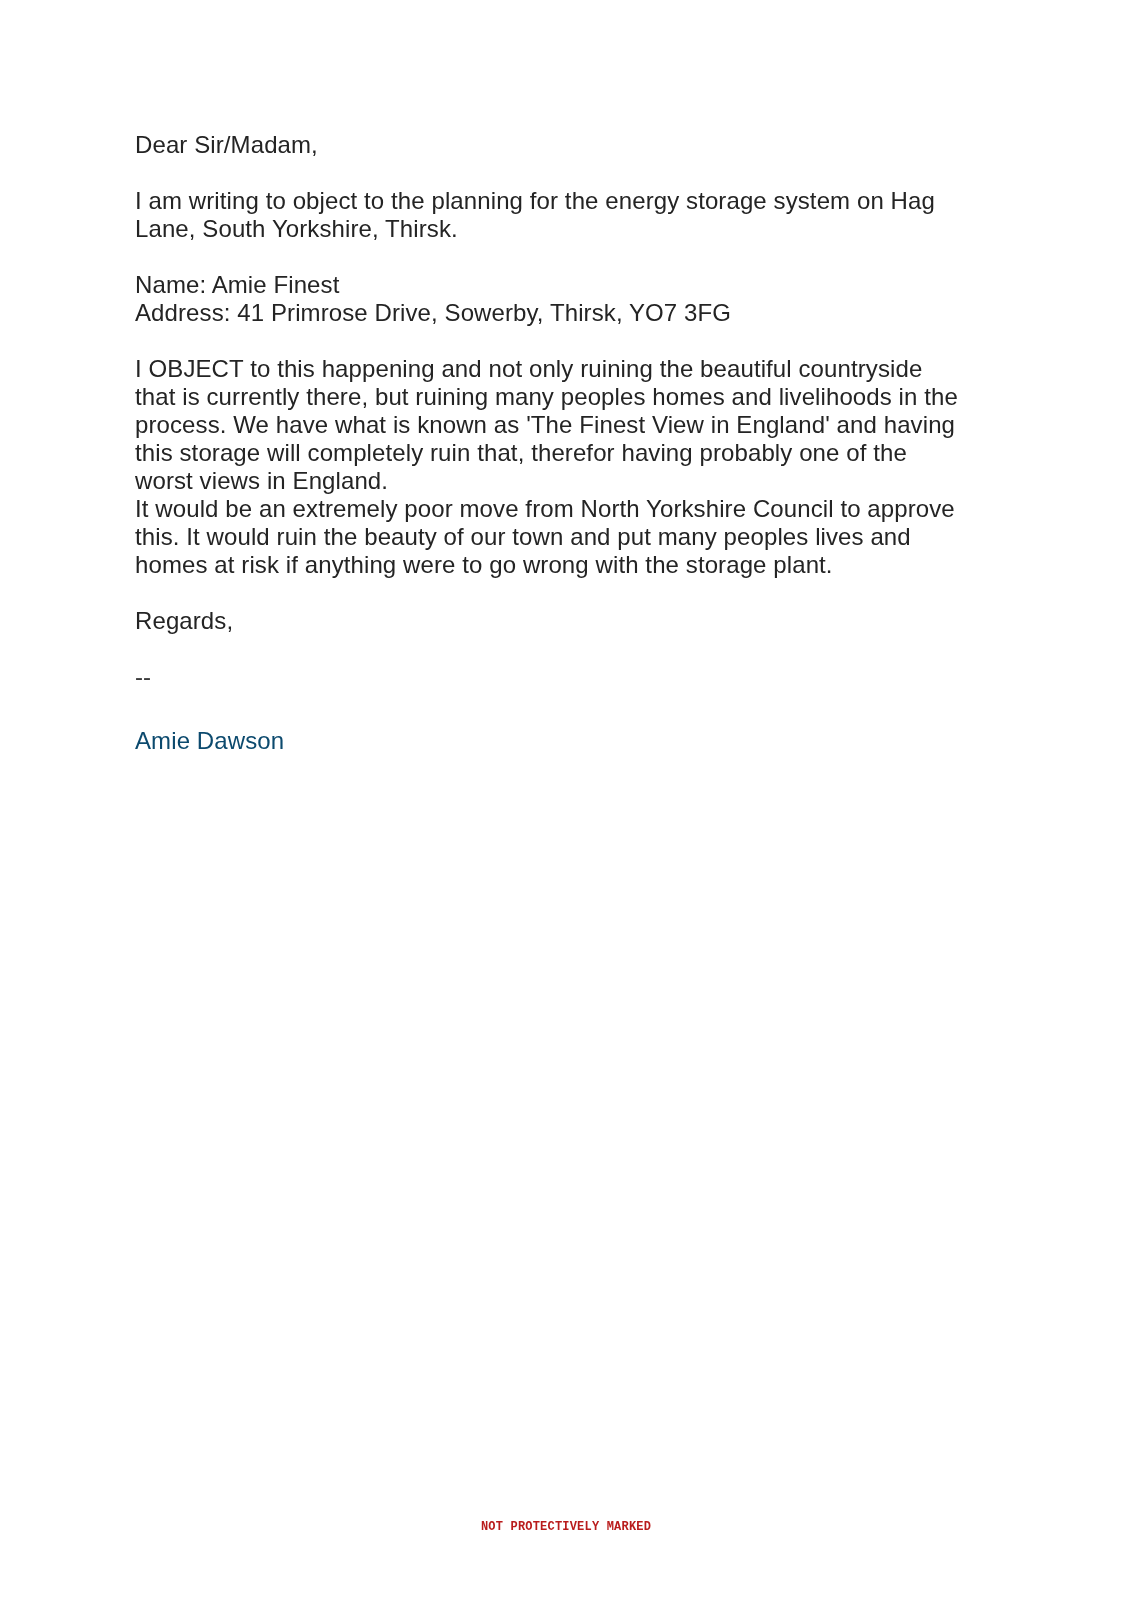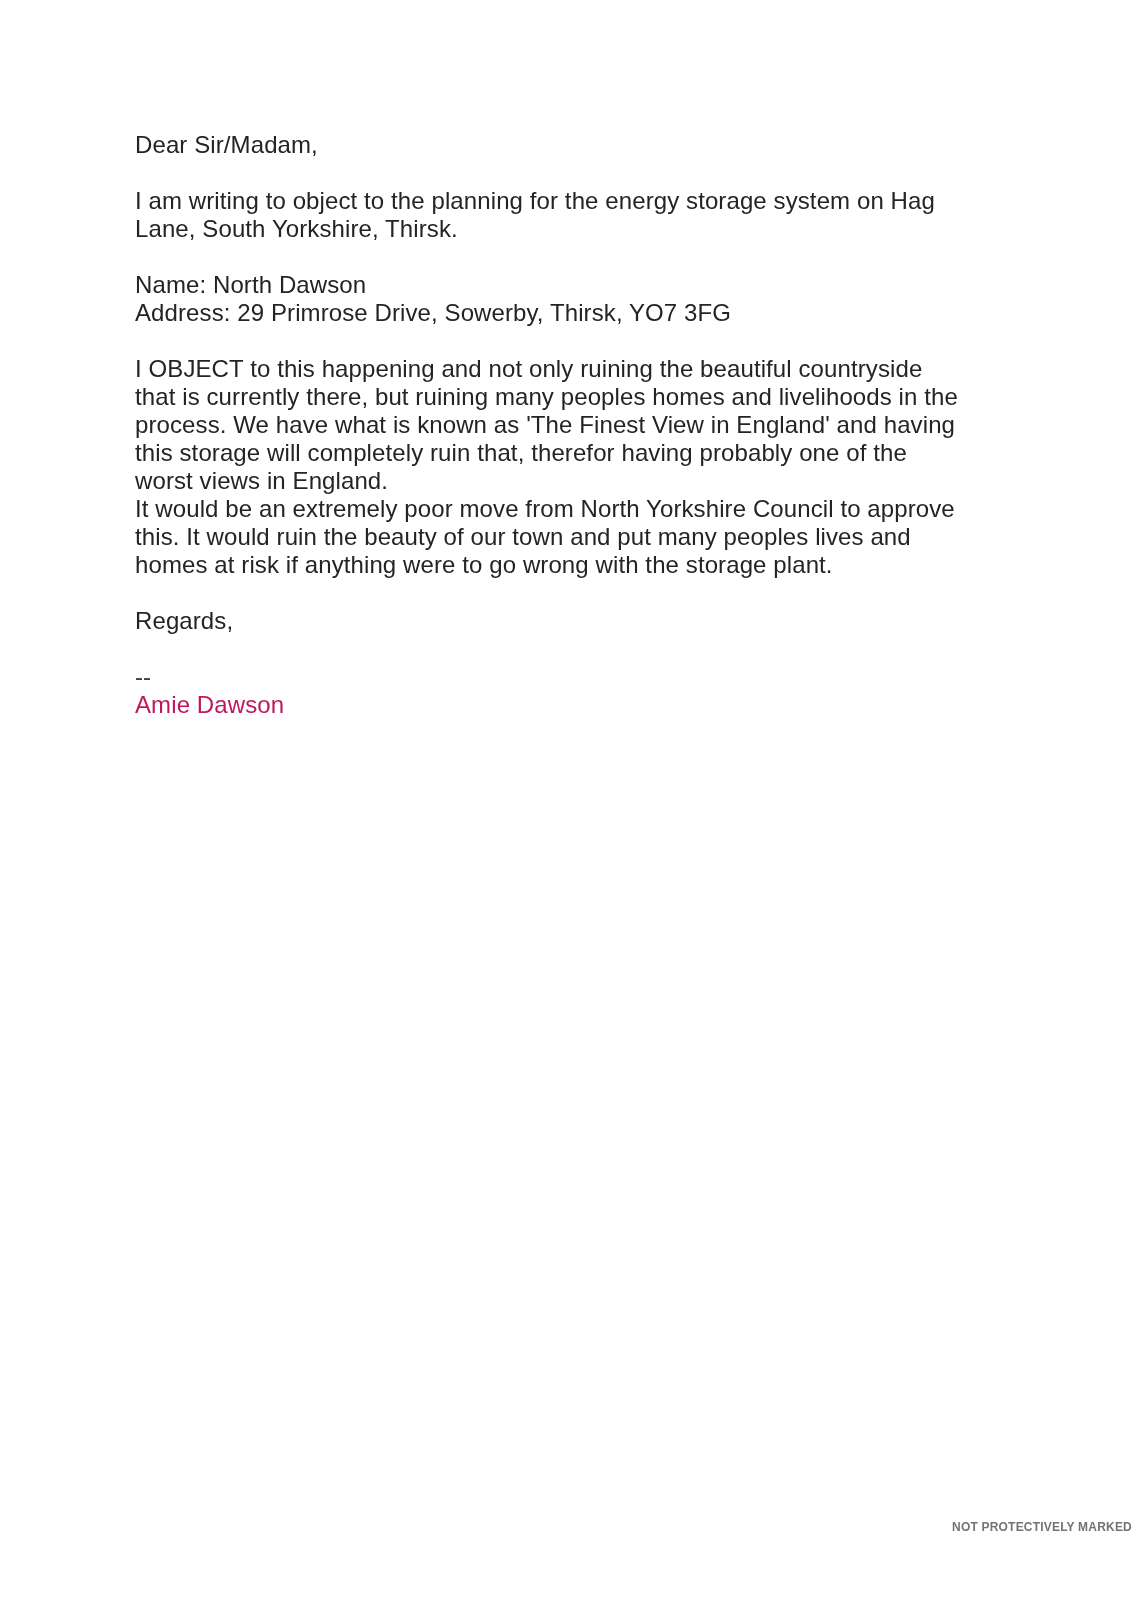--- a/index.html
+++ b/index.html
@@ -36,49 +36,50 @@
   .details-block > div {
     margin: 0;
   }
   .signature-block {
     margin: 28px 0 0 0;
   }
   .sig-divider {
     color: #3a3a3a;
   }
   .sig-name {
-    color: #be185d;
+    color: #0c4a6e;
+    margin-top: 36px;
   }
   .footer-marking {
     position: absolute;
     left: 0;
     right: 0;
     top: 1520px;
-    text-align: right;
+    text-align: center;
     font-size: 12px;
     font-weight: 700;
     letter-spacing: 0.2px;
-    color: #737373;
-    font-family: Liberation Sans, sans-serif;
+    color: #b91c1c;
+    font-family: Liberation Mono, monospace;
   }
 </style>
 </head>
 <body>
 
 <div class="page">
 
   <div class="letter">
 
     <p class="para">Dear Sir/Madam,</p>
 
     <p class="para">I am writing to object to the planning for the energy storage system on Hag Lane, South Yorkshire, Thirsk.</p>
 
     <div class="details-block">
-      <div>Name: North Dawson</div>
-      <div>Address: 29 Primrose Drive, Sowerby, Thirsk, YO7 3FG</div>
+      <div>Name: Amie Finest</div>
+      <div>Address: 41 Primrose Drive, Sowerby, Thirsk, YO7 3FG</div>
     </div>
 
     <p class="para">I OBJECT to this happening and not only ruining the beautiful countryside that is currently there, but ruining many peoples homes and livelihoods in the process. We have what is known as 'The Finest View in England' and having this storage will completely ruin that, therefor having probably one of the worst views in England.
 It would be an extremely poor move from North Yorkshire Council to approve this. It would ruin the beauty of our town and put many peoples lives and homes at risk if anything were to go wrong with the storage plant.</p>
 
     <p class="para">Regards,</p>
 
     <div class="signature-block">
       <div class="sig-divider">--</div>
       <div class="sig-name">Amie Dawson</div>

